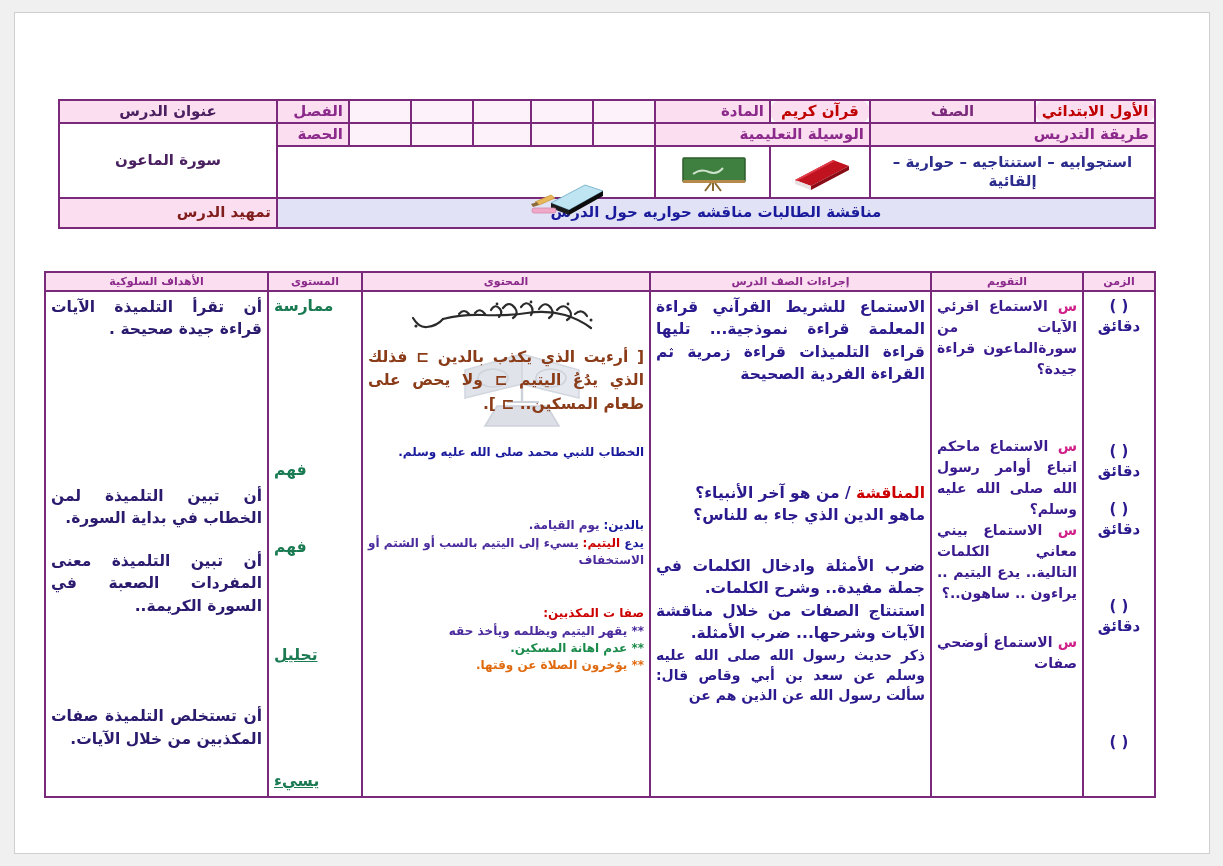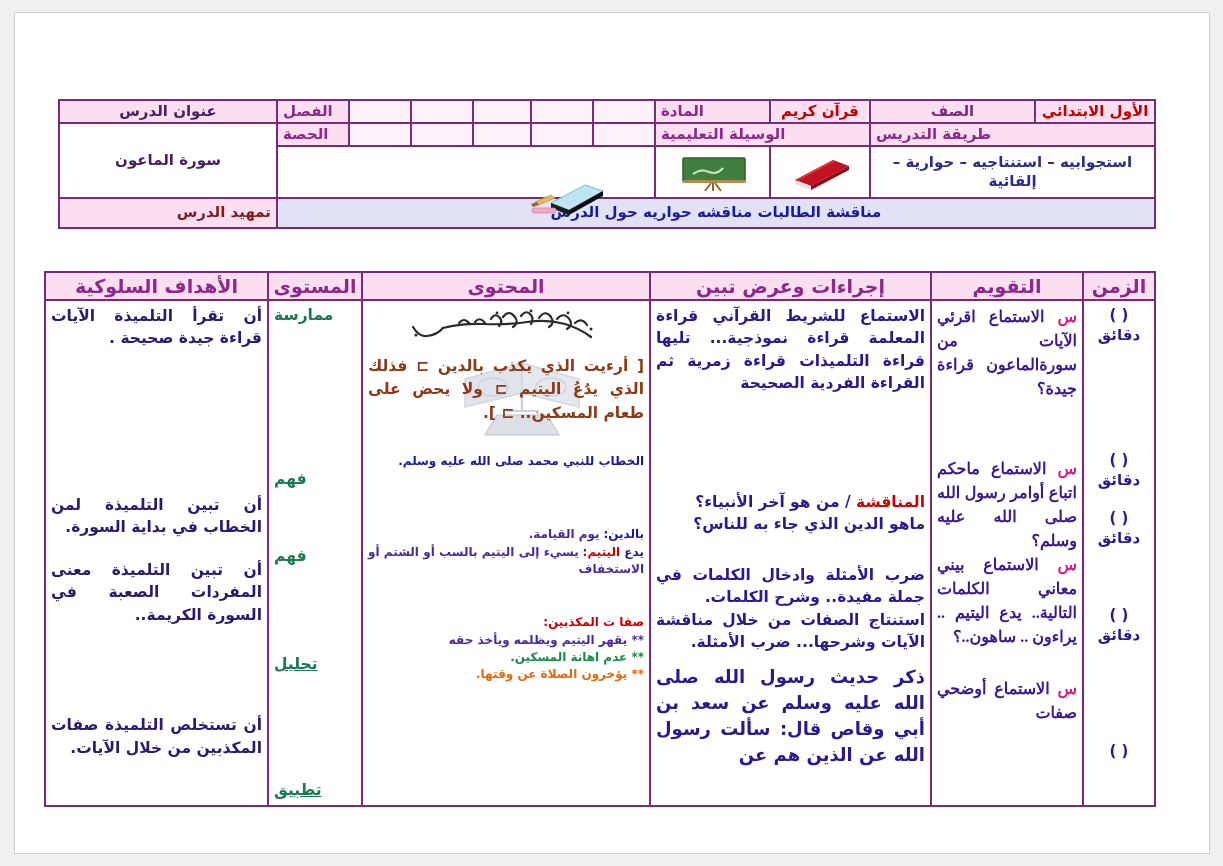--- a/index.html
+++ b/index.html
@@ -46,21 +46,21 @@
     width: 1096px;
   }
   #hdrtbl td { font-size: 15px; line-height: 1.25; }
 
   .cell-lesson-title {
     text-align: center; vertical-align: middle !important;
     color: #4a2060; font-size: 17px; font-weight: bold;
   }
   .hdr-lbl {
     background: #fbdff0 !important;
-    text-align: left; vertical-align: middle !important;
+    text-align: right; vertical-align: middle !important;
     color: #8b2a8b; font-weight: bold; font-size: 15px;
   }
   .hdr-val-red {
     background: #fbdff0 !important;
     text-align: center; vertical-align: middle !important;
     color: #c00000; font-weight: bold; font-size: 15px; border-radius: 11px;
   }
   .hdr-val-purple {
     background: #fbdff0 !important;
     text-align: center; vertical-align: middle !important;
@@ -91,21 +91,21 @@
 
   
   #maintbl {
     position: absolute;
     right: 53px; top: 258px;
     width: 1110px;
   }
   #maintbl td.colhdr {
     background: #fbdff0 !important;
     text-align: center; vertical-align: middle !important;
-    color: #8b2a8b; font-weight: bold; font-size: 19px;
+    color: #8b2a8b; font-weight: bold; font-size: 11px;
     padding: 2px;
   }
   #maintbl td.body {
     height: 495px;
     padding: 4px 5px;
     vertical-align: top;
   }
 
   
   .objectives {
@@ -142,25 +142,25 @@
   .c-red  { color: #cc0000; font-weight: bold; }
   .c-purple { color: #4a2a9c; font-weight: bold; }
   .c-green { color: #1a8a4a; font-weight: bold; }
   .c-orange { color: #e06a10; font-weight: bold; }
   .cline { font-size: 12px; line-height: 1.45; text-align: justify; text-align-last: right; }
 
   .procedures {
     color: #2b1a8e; font-weight: bold; font-size: 15.5px;
     line-height: 1.45; text-align: justify; text-align-last: right;
   }
-  .procedures .small { font-size: 18px; margin-top: 10px; }
+  .procedures .small { font-size: 14px; }
 
   .evaluation {
-    color: #3a1a8e; font-weight: bold; font-size: 16px;
-    line-height: 1.5; text-align: justify; text-align-last: right; font-family: Liberation Serif, serif;
+    color: #3a1a8e; font-weight: bold; font-size: 14px;
+    line-height: 1.5; text-align: justify; text-align-last: right;
   }
   .q-mark { color: #d0208a; font-weight: bold; }
 
   .time {
     color: #2b1a8e; font-weight: bold; font-size: 15px;
     text-align: center; line-height: 1.35;
   }
   .time .slot { margin: 0; }
 </style>
 </head>
@@ -257,21 +257,21 @@
       <col style="width:281px">
       <col style="width:288px">
       <col style="width:94px">
       <col style="width:223px">
     </colgroup>
 
     <tbody>
         <tr>
       <td class="colhdr">الزمن</td>
       <td class="colhdr">التقويم</td>
-      <td class="colhdr">إجراءات وعرض تبين</td>
+      <td class="colhdr">إجراءات الصف الدرس</td>
       <td class="colhdr">المحتوى</td>
       <td class="colhdr">المستوى</td>
       <td class="colhdr">الأهداف السلوكية</td>
     </tr>
 
     <tr>
 
       <td class="body">
         <div class="time">
           <div class="slot">
@@ -412,21 +412,21 @@
           <div class="lv">ممارسة</div>
           <div class="sp-lg"></div>
           <div class="sp-xl"></div>
           <div class="lv">فهم</div>
           <div class="sp-xl"></div>
           <div class="lv">فهم</div>
           <div class="sp-lg"></div>
           <div class="lv u">تحليل</div>
           <div class="sp-lg"></div>
           <div class="sp-md"></div>
-          <div class="lv u">تطبيق</div>
+          <div class="lv u">يسيء</div>
         </div>
       </td>
 
       <td class="body">
         <div class="objectives">
           <div class="obj">أن تقرأ التلميذة الآيات قراءة جيدة صحيحة .</div>
           <div class="sp-lg"></div>
           <div class="sp-xl"></div>
           <div class="obj">أن تبين التلميذة لمن الخطاب في بداية السورة.</div>
           <div class="sp-md"></div>

